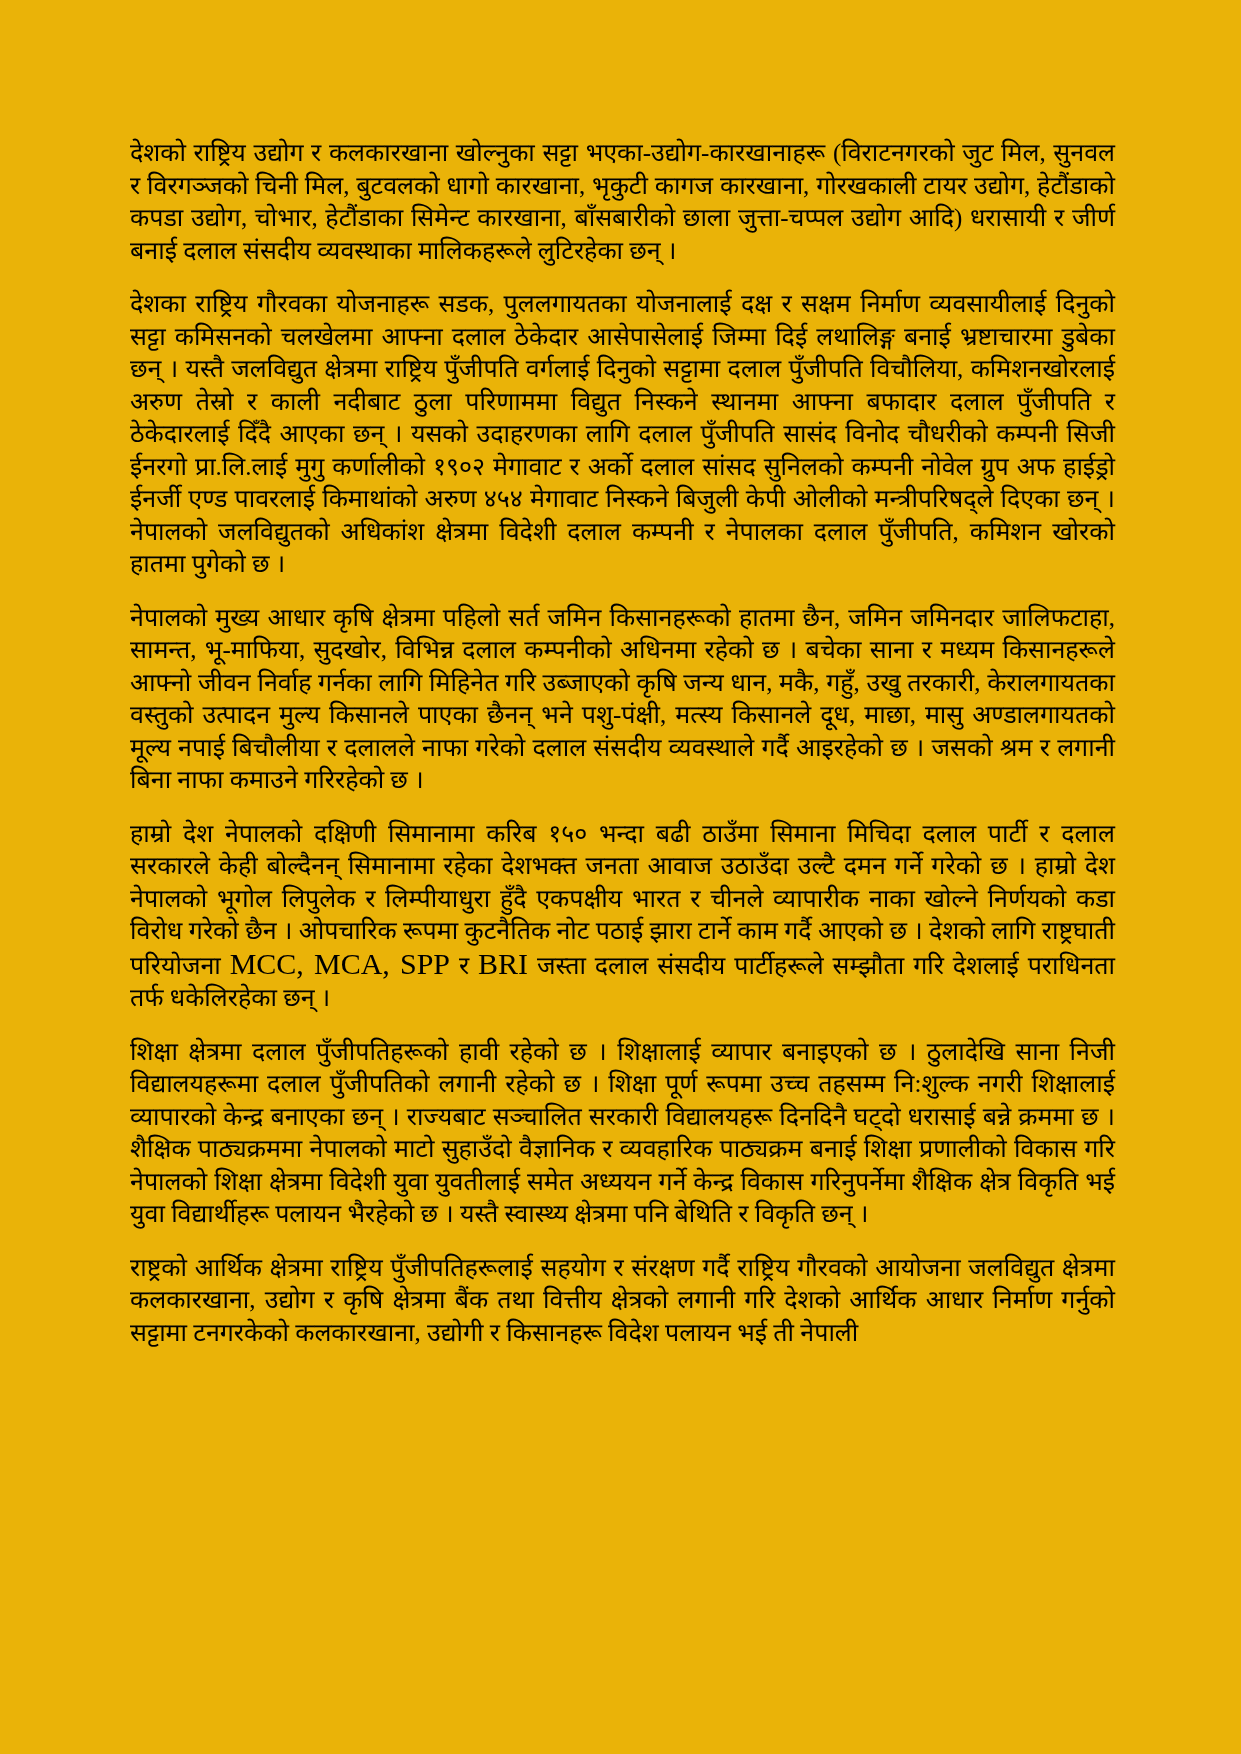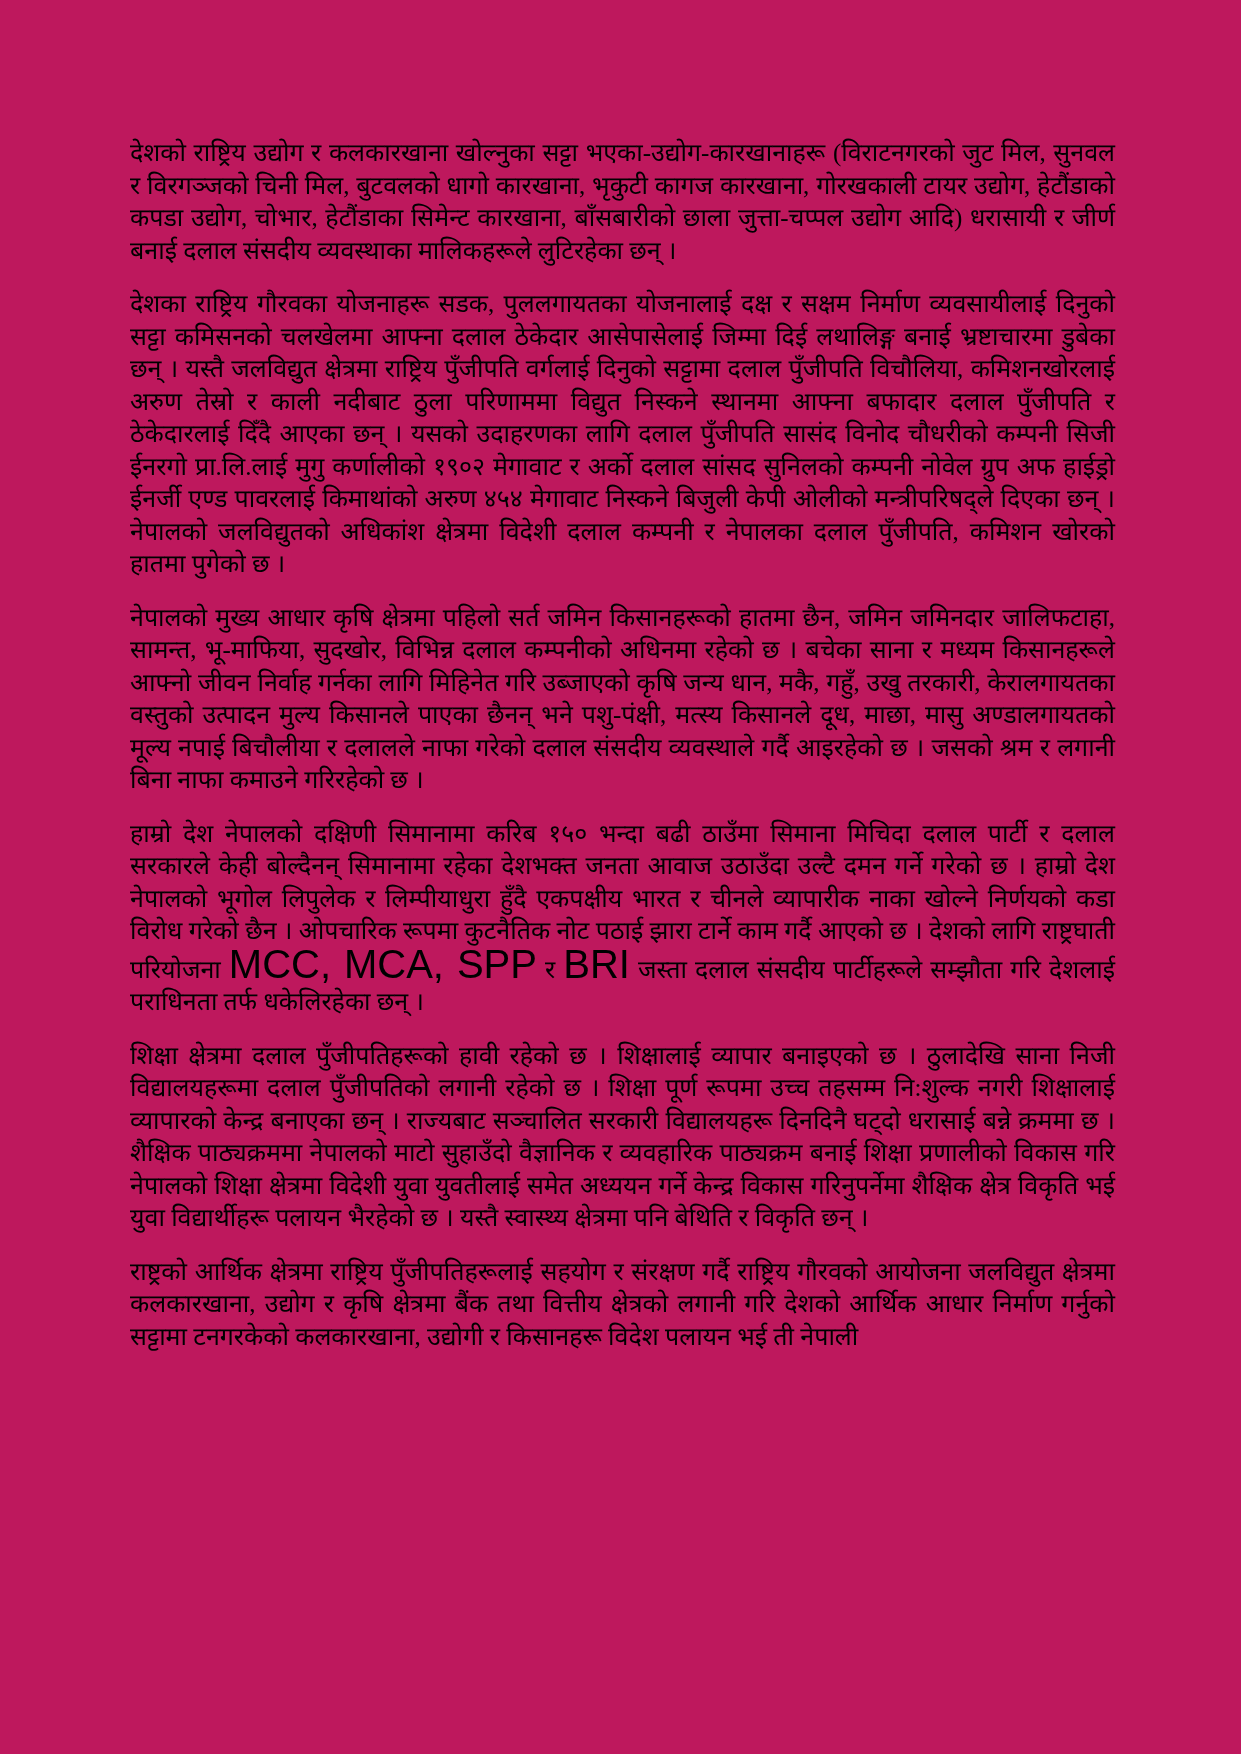--- a/index.html
+++ b/index.html
@@ -5,42 +5,42 @@
   html, body {
     margin: 0;
     padding: 0;
     background: #ffffff;
   }
   .page {
     position: relative;
     width: 1241px;
     height: 1754px;
     margin: 0 auto;
-    background: #be185d;
+    background: #eab308;
     box-sizing: border-box;
     padding: 137px 126px 0 130px;
     overflow: hidden;
   }
   .doc-body {
     font-family: "Liberation Serif", "DejaVu Serif", serif;
     font-size: 25px;
     line-height: 32.5px;
     color: #000000;
     text-align: justify;
   }
   .doc-body p {
     margin: 0 0 21px 0;
     padding: 0;
   }
   .doc-body p:last-child {
     margin-bottom: 0;
   }
   .latin-acronym {
-    font-family: Liberation Sans, sans-serif;
-    font-size: 40px;
+    font-family: Liberation Serif, serif;
+    font-size: 30px;
     line-height: 32.5px;
   }
 </style>
 </head>
 <body>
 
 <div class="page">
   <div class="doc-body">
 
     <p>देशको राष्ट्रिय उद्योग र कलकारखाना खोल्नुका सट्टा भएका-उद्योग-कारखानाहरू (विराटनगरको जुट मिल, सुनवल र विरगञ्जको चिनी मिल, बुटवलको धागो कारखाना, भृकुटी कागज कारखाना, गोरखकाली टायर उद्योग, हेटौंडाको कपडा उद्योग, चोभार, हेटौंडाका सिमेन्ट कारखाना, बाँसबारीको छाला जुत्ता-चप्पल उद्योग आदि) धरासायी र जीर्ण बनाई दलाल संसदीय व्यवस्थाका मालिकहरूले लुटिरहेका छन् ।</p>

